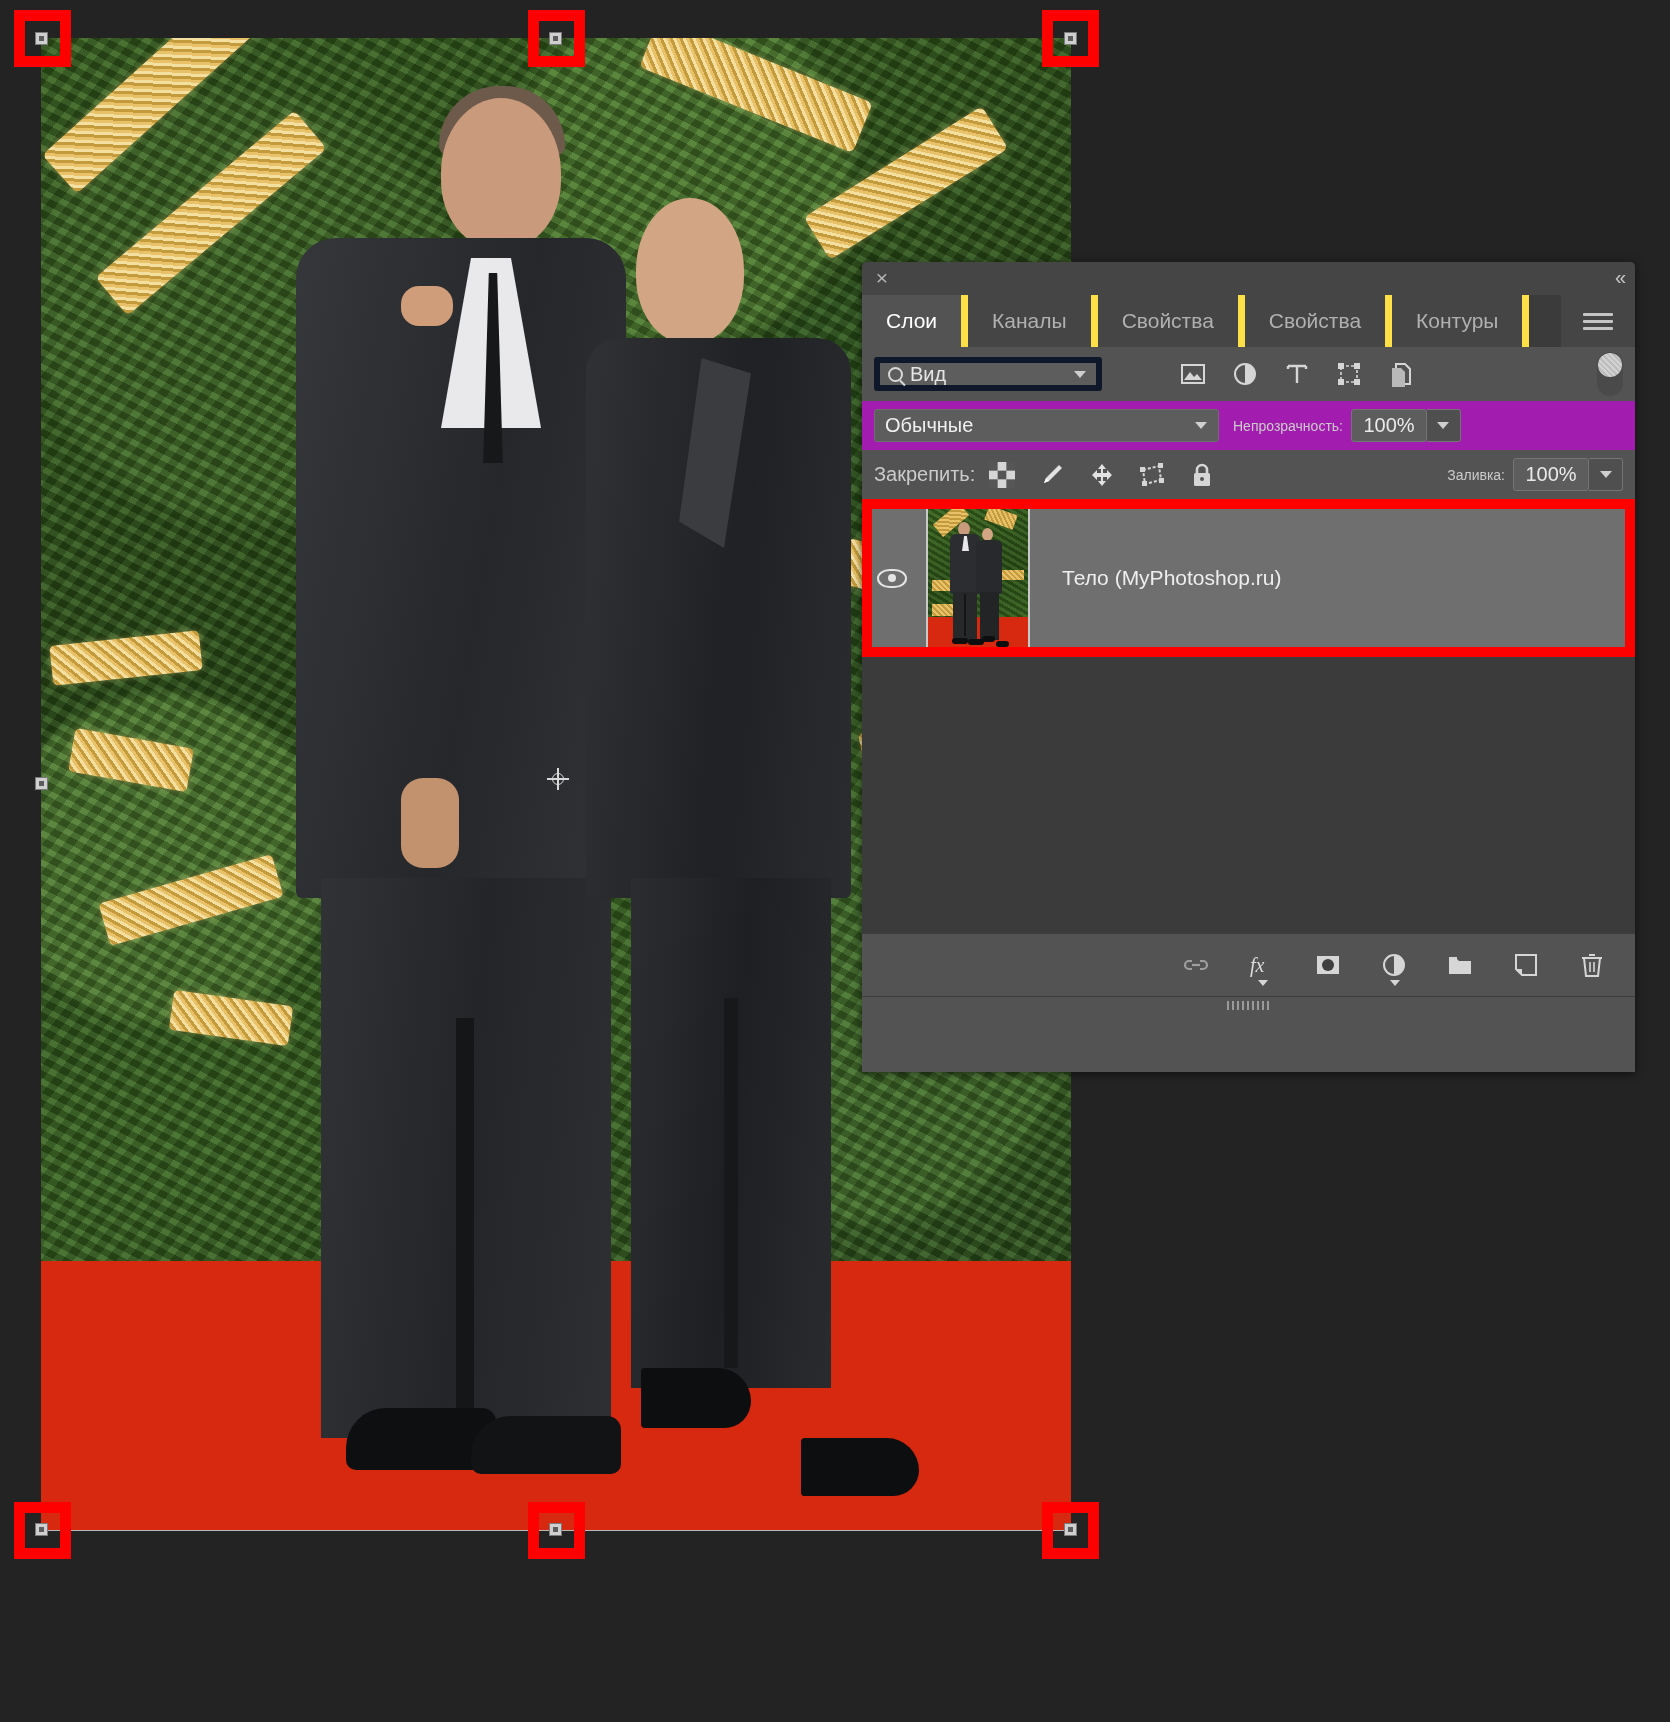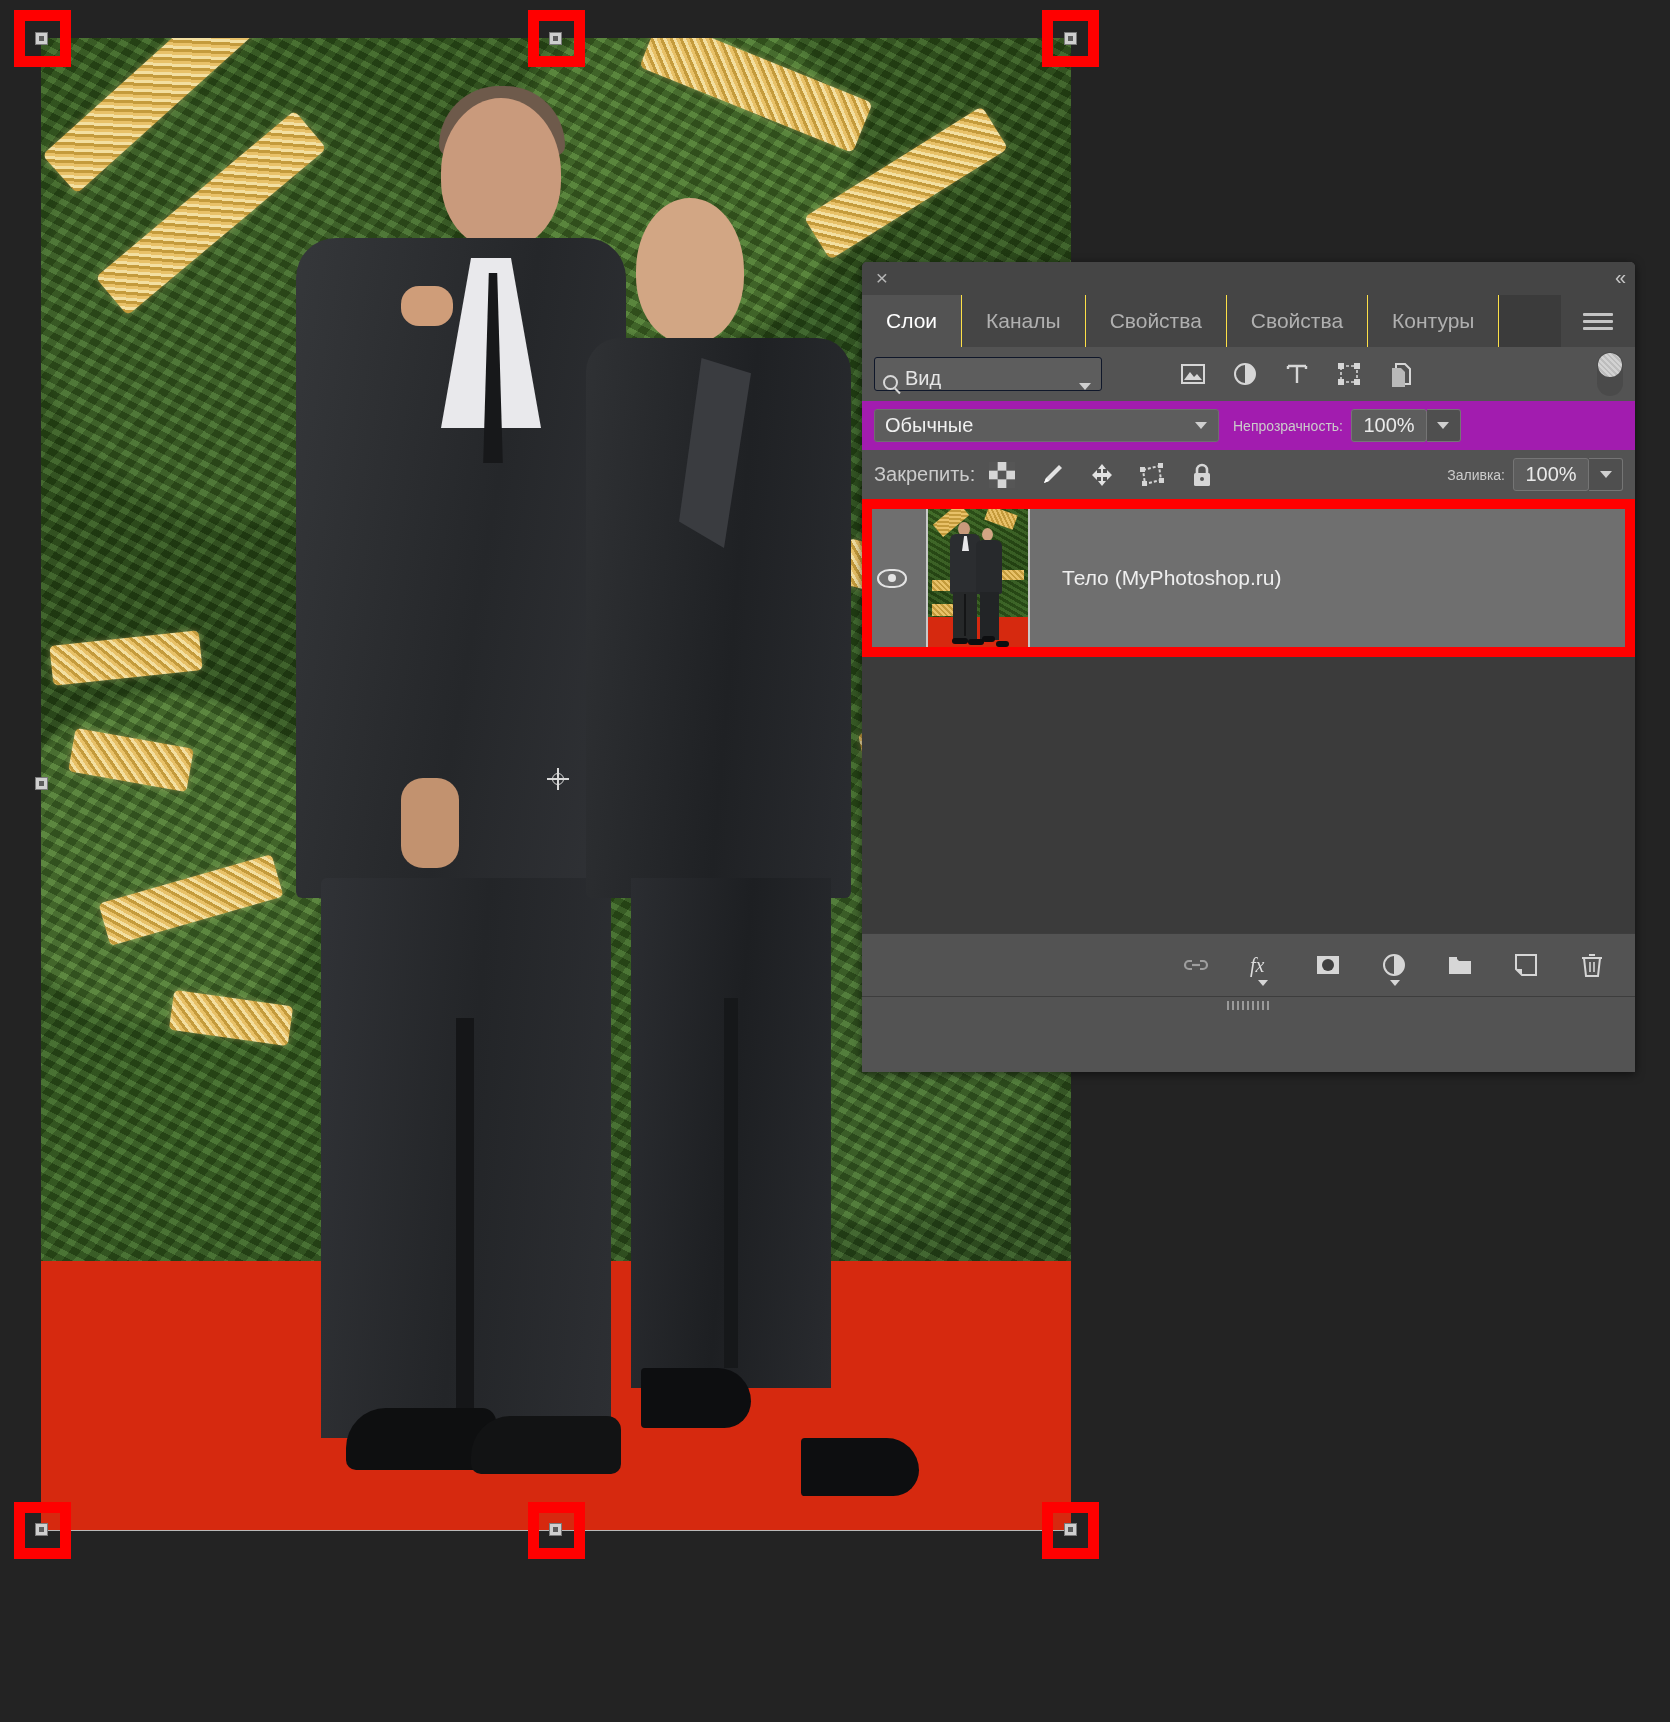--- a/index.html
+++ b/index.html
@@ -97,33 +97,33 @@
     background:#535353;border-radius:5px 5px 0 0;
     box-shadow:0 2px 10px rgba(0,0,0,.55);
     color:#d6d6d6;font-size:19px;
   }
   #panel-titlebar{height:33px;position:relative;background:#454545;border-radius:5px 5px 0 0;}
   #panel-close{position:absolute;left:9px;top:5px;width:22px;height:22px;color:#b6b6b6;font-size:21px;line-height:22px;text-align:center;cursor:default;}
   #panel-collapse{position:absolute;right:12px;top:4px;color:#c8c8c8;font-size:20px;letter-spacing:-3px;}
 
   #tabs{display:flex;height:52px;background:#3b3b3b;align-items:stretch;}
   .tab{display:flex;align-items:center;padding:0 24px;color:#b0b0b0;font-size:21px;
-       border-right:1px solid #fde047;background:#454545;white-space:nowrap;}
+       border-right:7px solid #fde047;background:#454545;white-space:nowrap;}
   .tab.active{background:#535353;color:#ffffff;}
   #tab-menu{margin-left:auto;width:74px;display:flex;align-items:center;justify-content:center;background:#454545;}
   .hamburger{width:30px;}
   .hamburger span{display:block;height:3px;background:#c4c4c4;margin:4px 0;border-radius:1px;}
 
   .prow{display:flex;align-items:center;padding:0 12px;height:49px;}
 
   
   #filter-row{background:#535353;height:54px;}
   #filter-select{
-    flex:0 0 auto;width:228px;height:34px;background:#5d5d5d;border:1px solid #0f172a;
-    border-radius:3px;display:flex;align-items:flex-end;padding:0 8px;box-sizing:border-box;position:relative;
+    flex:0 0 auto;width:228px;height:34px;background:#5d5d5d;border:6px solid #0f172a;
+    border-radius:3px;display:flex;align-items:center;padding:0 8px;box-sizing:border-box;position:relative;
   }
   .mag{width:15px;height:15px;border:2px solid #d8d8d8;border-radius:50%;box-sizing:border-box;position:relative;margin-right:7px;}
   .mag:after{content:"";position:absolute;right:-5px;bottom:-4px;width:7px;height:2px;background:#d8d8d8;transform:rotate(45deg);}
   .caret{width:0;height:0;border-left:6px solid transparent;border-right:6px solid transparent;border-top:7px solid #cfcfcf;}
   #filter-select .caret{position:absolute;right:10px;}
   #filter-label{color:#e6e6e6;font-size:20px;}
   #filter-icons{display:flex;gap:26px;margin-left:78px;align-items:center;}
   .fico{width:26px;height:26px;position:relative;}
   #filter-toggle{margin-left:auto;width:26px;height:44px;background:#4a4a4a;border-radius:13px;position:relative;}
   #filter-toggle .knob{position:absolute;left:1px;top:1px;width:24px;height:24px;border-radius:50%;

